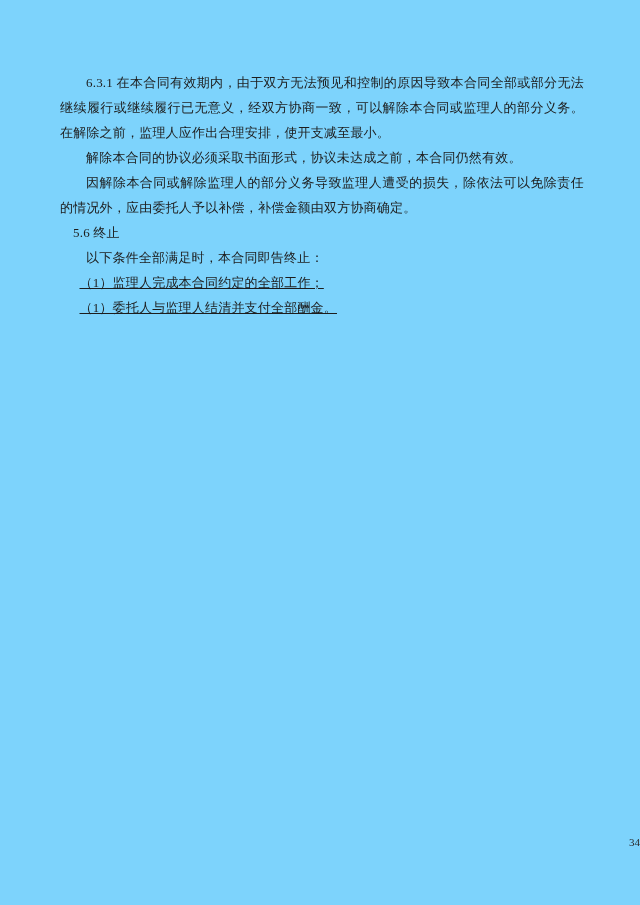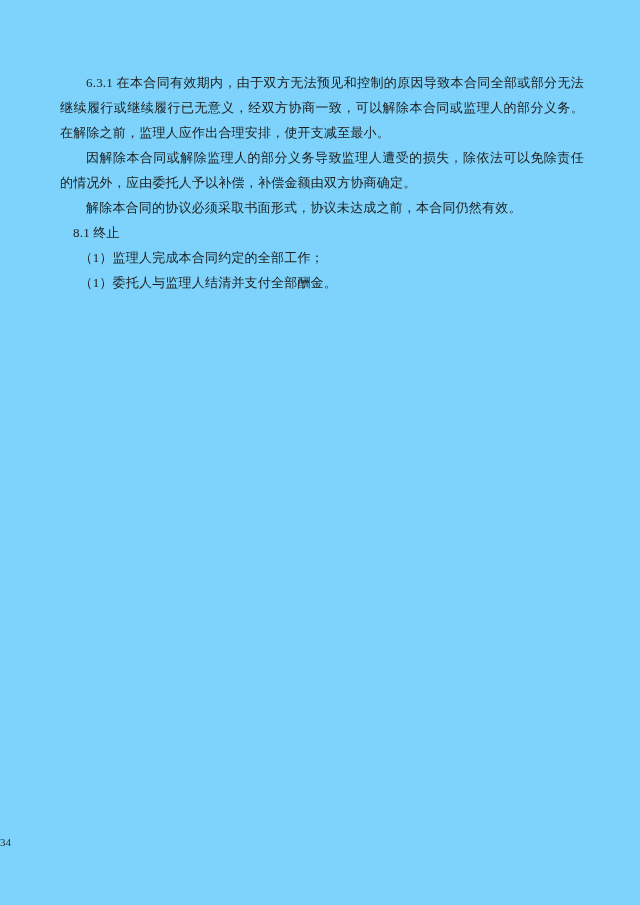--- a/index.html
+++ b/index.html
@@ -32,37 +32,39 @@
     word-break: break-all;
   }
   .para-body {
     text-indent: 2em;
   }
   .para-heading {
     text-indent: 1em;
   }
   .para-item {
     text-indent: 1.5em;
+    text-decoration: underline;
   }
   .page-footer {
     position: absolute;
     left: 0;
     top: 836px;
     width: 100%;
-    text-align: left;
+    text-align: right;
     font-size: 11px;
     color: #2a2a2a;
   }
 </style>
 </head>
 <body>
 
 <div class="page">
   <div class="text-block">
     <p class="para-body">6.3.1 在本合同有效期内，由于双方无法预见和控制的原因导致本合同全部或部分无法继续履行或继续履行已无意义，经双方协商一致，可以解除本合同或监理人的部分义务。在解除之前，监理人应作出合理安排，使开支减至最小。</p>
+    <p class="para-body">解除本合同的协议必须采取书面形式，协议未达成之前，本合同仍然有效。</p>
     <p class="para-body">因解除本合同或解除监理人的部分义务导致监理人遭受的损失，除依法可以免除责任的情况外，应由委托人予以补偿，补偿金额由双方协商确定。</p>
-    <p class="para-body">解除本合同的协议必须采取书面形式，协议未达成之前，本合同仍然有效。</p>
-    <p class="para-heading">8.1 终止</p>
+    <p class="para-heading">5.6 终止</p>
+    <p class="para-body">以下条件全部满足时，本合同即告终止：</p>
     <p class="para-item">（1）监理人完成本合同约定的全部工作；</p>
     <p class="para-item">（1）委托人与监理人结清并支付全部酬金。</p>
   </div>
   <div class="page-footer">34</div>
 </div>
 
 </body></html>

